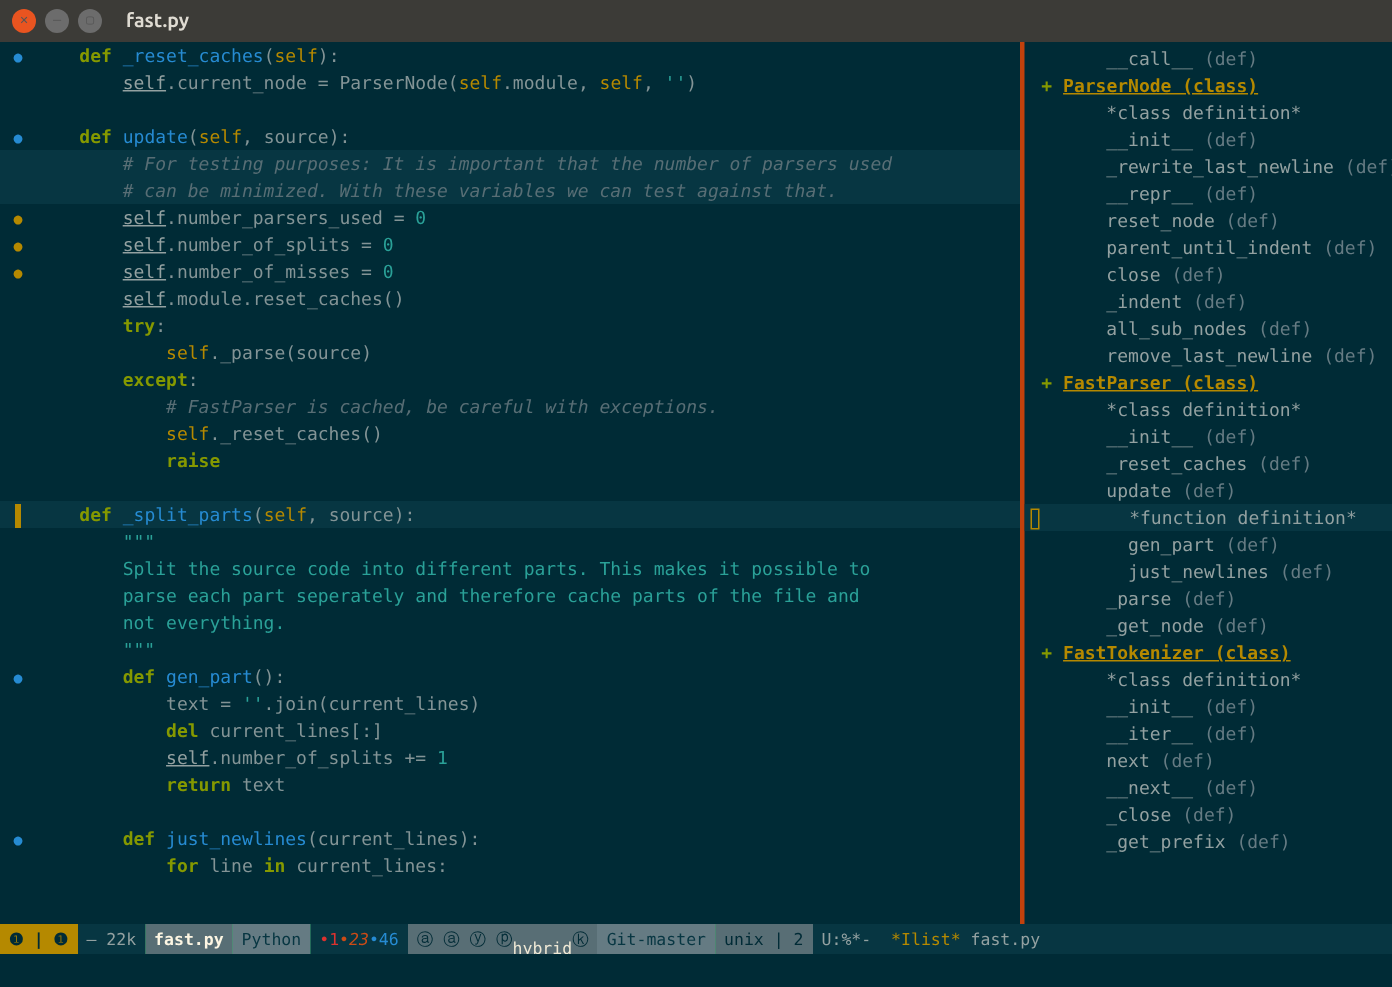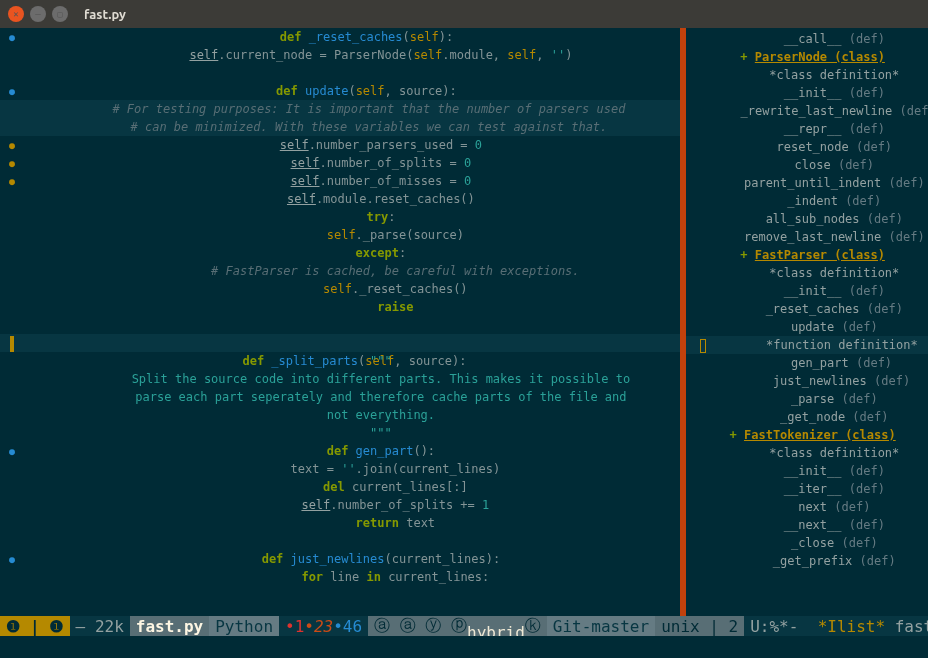--- a/index.html
+++ b/index.html
@@ -42,44 +42,42 @@
 }
 .left-pane {
   width: 680px;
   position: relative;
   overflow: hidden;
   background: #002b36;
 }
 .right-pane {
   flex: 1;
   background: #002b36;
-  border-left: 6px solid #c2410c;
+  border-left: 3px solid #c2410c;
   overflow: hidden;
   padding-top: 2px;
-  text-align: center;
 }
 .code-line {
   display: flex;
   height: 18px;
   line-height: 18px;
   white-space: pre;
 }
 .gutter {
   width: 24px;
   flex-shrink: 0;
   text-align: center;
 }
 .dot-blue { color: #268bd2; font-size: 10px; }
 .dot-orange { color: #b58900; font-size: 10px; }
 .bar-yellow { background: #b58900; width: 4px; display:inline-block; height:16px; vertical-align:middle;}
 .code {
   flex: 1;
-  text-align: center;
-}
-.hl-line { background: #073642; flex-direction: column; }
+}
+.hl-line { background: #073642; }
 .kw { color: #859900; font-weight: bold; }
 .fn { color: #268bd2; }
 .self-kw { color: #93a1a1; text-decoration: underline; }
 .str { color: #2aa198; }
 .num { color: #2aa198; }
 .comment { color: #586e75; font-style: italic; }
 .builtin { color: #b58900; }
 .paren { color: #839496; }
 .outline-line {
   height: 18px;
@@ -93,21 +91,21 @@
 .outline-paren { color: #657b83; }
 .outline-plus { color: #859900; font-weight: bold; }
 .outline-hl { background: #073642; }
 .outline-cursor { border: 1px solid #b58900; display: inline-block; width: 6px; height: 14px; vertical-align: middle; margin-right: 2px;}
 .statusbar {
   height: 20px;
   background: #22c55e;
   color: #073642;
   display: flex;
   align-items: center;
-  font-size: 16px;
+  font-size: 11px;
   white-space: pre;
 }
 .sb-seg { padding: 0 6px; height: 100%; display: flex; align-items: center; }
 .sb-yellow { background: #b58900; color: #002b36; font-weight: bold;}
 .sb-dark { background: #073642; color: #93a1a1; }
 .sb-mid { background: #586e75; color: #002b36; }
 .sb-git { background: #657b83; color: #073642; }
 .sb-light { color: #eee8d5; margin-top: 13px; }
 .sb-blue-dot { color: #268bd2; }
 .sb-orange-dot { color: #cb4b16; font-style: italic; }
@@ -163,22 +161,22 @@
       <div class="code-line"><div class="gutter"></div><div class="code">            <span class="kw">for</span> line <span class="kw">in</span> current_lines:</div></div>
     </div>
   <div class="right-pane" id="right-pane">
       <div class="outline-line">       <span class="outline-def">__call__</span> <span class="outline-paren">(def)</span></div>
       <div class="outline-line"> <span class="outline-plus">+</span> <span class="outline-class">ParserNode (class)</span></div>
       <div class="outline-line">       <span class="outline-def">*class definition*</span></div>
       <div class="outline-line">       <span class="outline-def">__init__</span> <span class="outline-paren">(def)</span></div>
       <div class="outline-line">       <span class="outline-def">_rewrite_last_newline</span> <span class="outline-paren">(def)</span></div>
       <div class="outline-line">       <span class="outline-def">__repr__</span> <span class="outline-paren">(def)</span></div>
       <div class="outline-line">       <span class="outline-def">reset_node</span> <span class="outline-paren">(def)</span></div>
+      <div class="outline-line">       <span class="outline-def">parent_until_indent</span> <span class="outline-paren">(def)</span></div>
       <div class="outline-line">       <span class="outline-def">close</span> <span class="outline-paren">(def)</span></div>
-      <div class="outline-line">       <span class="outline-def">parent_until_indent</span> <span class="outline-paren">(def)</span></div>
       <div class="outline-line">       <span class="outline-def">_indent</span> <span class="outline-paren">(def)</span></div>
       <div class="outline-line">       <span class="outline-def">all_sub_nodes</span> <span class="outline-paren">(def)</span></div>
       <div class="outline-line">       <span class="outline-def">remove_last_newline</span> <span class="outline-paren">(def)</span></div>
       <div class="outline-line"> <span class="outline-plus">+</span> <span class="outline-class">FastParser (class)</span></div>
       <div class="outline-line">       <span class="outline-def">*class definition*</span></div>
       <div class="outline-line">       <span class="outline-def">__init__</span> <span class="outline-paren">(def)</span></div>
       <div class="outline-line">       <span class="outline-def">_reset_caches</span> <span class="outline-paren">(def)</span></div>
       <div class="outline-line">       <span class="outline-def">update</span> <span class="outline-paren">(def)</span></div>
       <div class="outline-line outline-hl"><span class="outline-cursor"></span>        <span class="outline-def">*function definition*</span></div>
       <div class="outline-line">         <span class="outline-def">gen_part</span> <span class="outline-paren">(def)</span></div>

